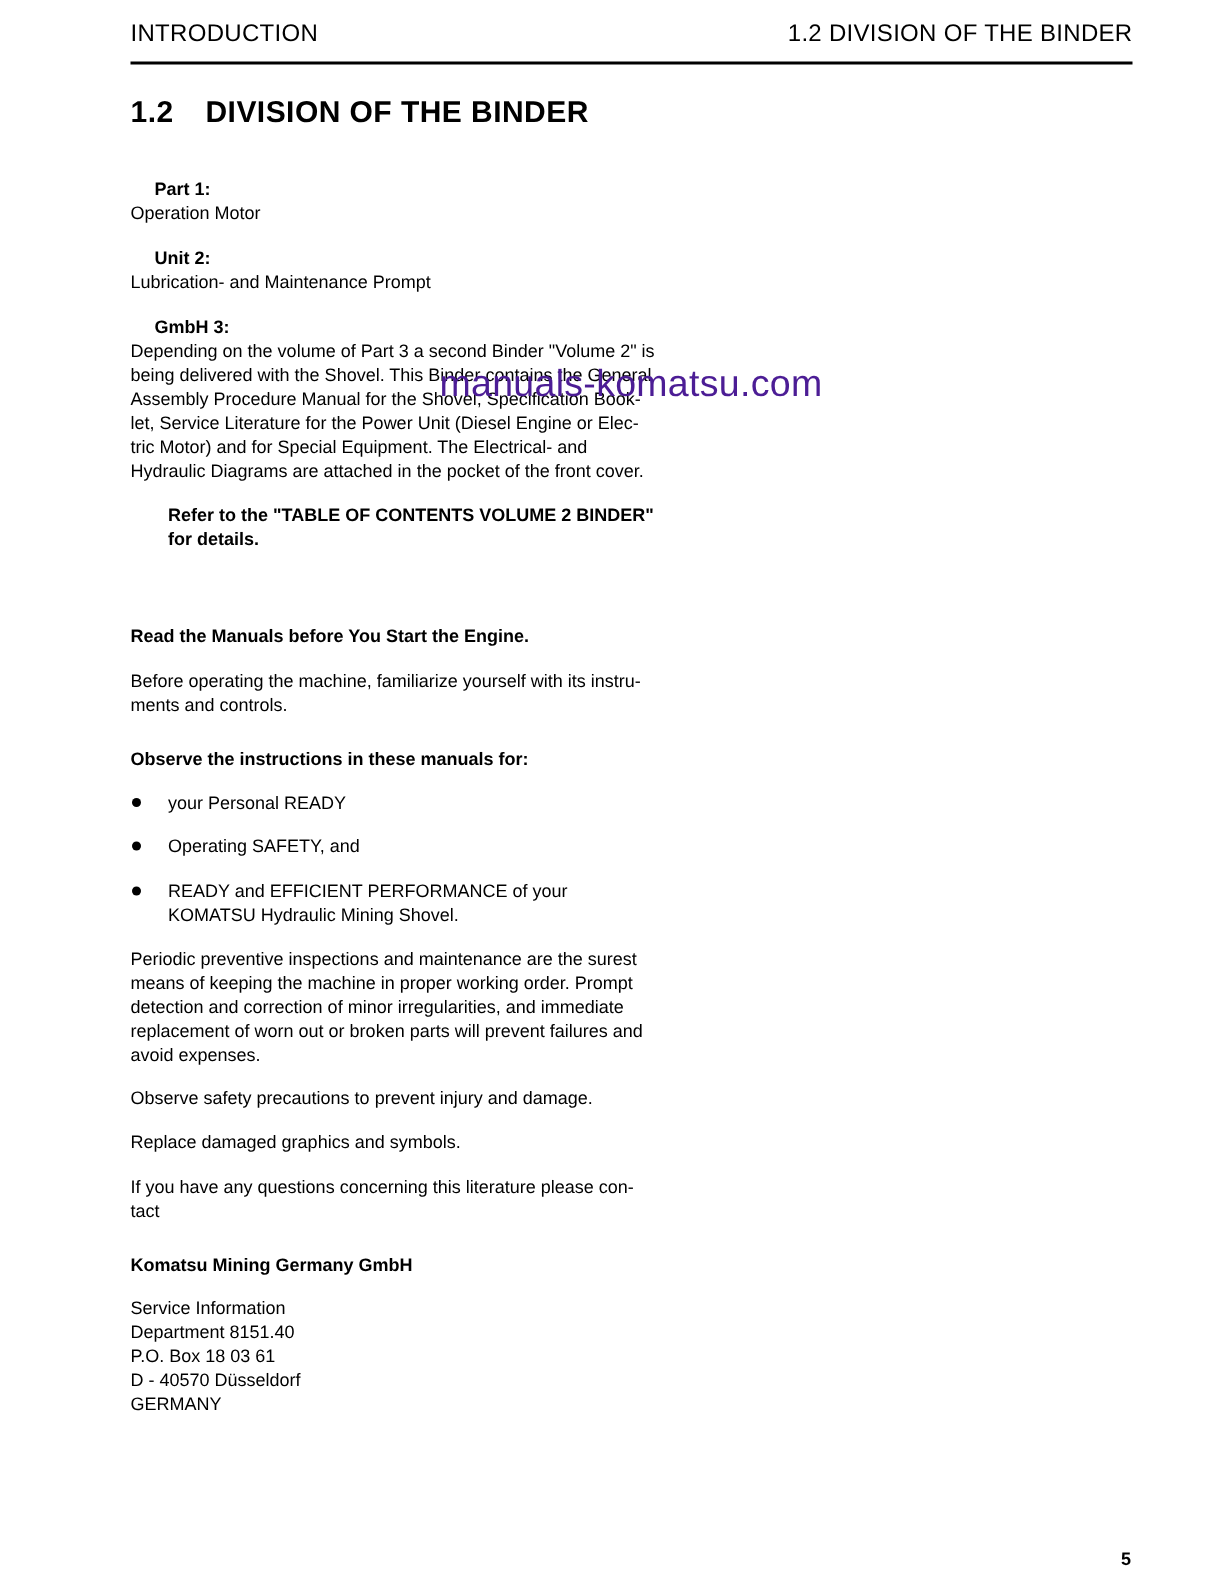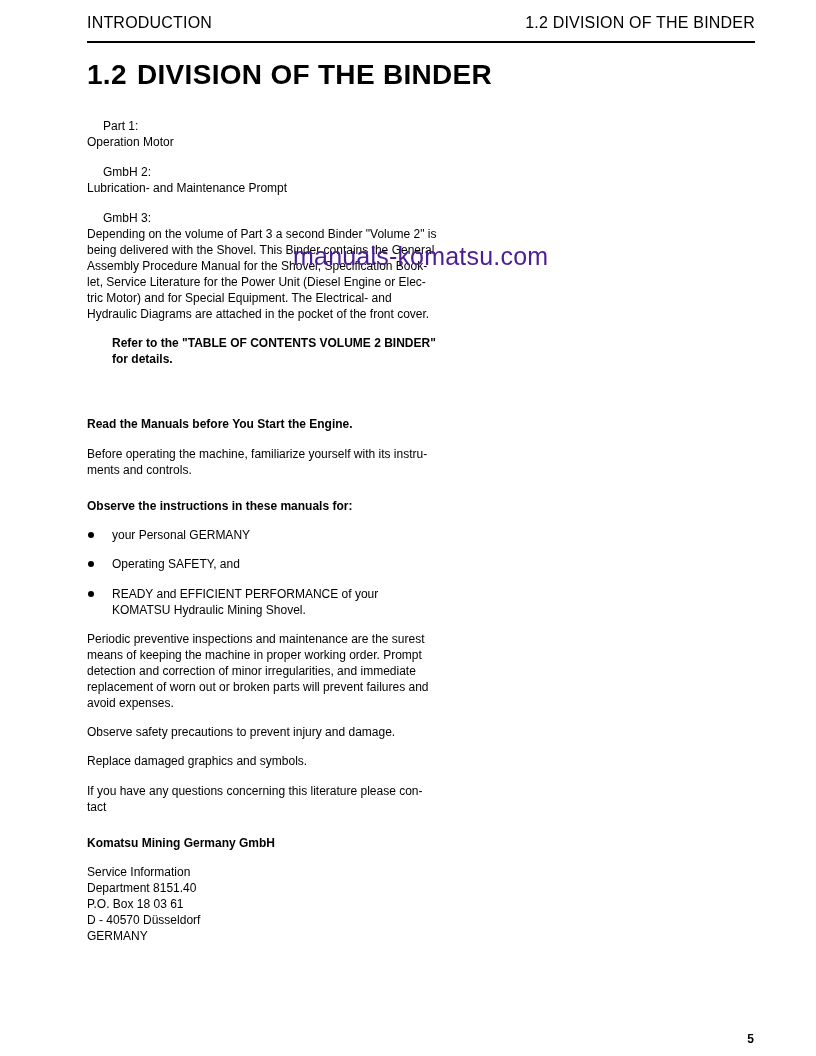--- a/index.html
+++ b/index.html
@@ -37,34 +37,34 @@
     position: absolute;
     left: 87px;
     top: 63px;
     width: 470px;
     font-size: 12px;
     line-height: 16px;
   }
   .doc-title {
     display: flex;
     align-items: baseline;
-    font-size: 28px;
+    font-size: 20px;
     line-height: 24px;
     font-weight: bold;
     letter-spacing: 0.3px;
     margin-bottom: 31px;
     white-space: nowrap;
   }
   .doc-title .title-number {
     width: 50px;
     flex: 0 0 50px;
   }
   .part-block { margin-bottom: 14px; }
   .part-block.part-3 { margin-bottom: 13px; }
-  .part-label { font-weight: normal; padding-left: 16px; }
+  .part-label { font-weight: bold; padding-left: 16px; }
   .pre { white-space: pre-line; }
   .refer-note {
     font-weight: bold;
     padding-left: 25px;
     margin-bottom: 49px;
   }
   .bold-heading { font-weight: bold; }
   .read-heading { margin-bottom: 14px; }
   .before-para { margin-bottom: 20px; }
   .observe-heading { margin-bottom: 13px; }
@@ -129,21 +129,21 @@
       <span class="title-number">1.2</span>
       <span>DIVISION OF THE BINDER</span>
     </div>
 
     <div class="part-block">
       <div class="part-label">Part 1:</div>
       <div class="pre">Operation Motor</div>
     </div>
 
     <div class="part-block">
-      <div class="part-label">GmbH 2:</div>
+      <div class="part-label">Unit 2:</div>
       <div class="pre">Lubrication- and Maintenance Prompt</div>
     </div>
 
     <div class="part-block part-3">
       <div class="part-label">GmbH 3:</div>
       <div class="pre">Depending on the volume of Part 3 a second Binder "Volume 2" is
 being delivered with the Shovel. This Binder contains the General
 Assembly Procedure Manual for the Shovel, Specification Book-
 let, Service Literature for the Power Unit (Diesel Engine or Elec-
 tric Motor) and for Special Equipment. The Electrical- and
@@ -156,21 +156,21 @@
     <div class="bold-heading read-heading">Read the Manuals before You Start the Engine.</div>
 
     <div class="pre before-para">Before operating the machine, familiarize yourself with its instru-
 ments and controls.</div>
 
     <div class="bold-heading observe-heading">Observe the instructions in these manuals for:</div>
 
     <div>
       <div class="bullet-item">
         <span class="bullet-dot"></span>
-        <span class="pre">your Personal GERMANY</span>
+        <span class="pre">your Personal READY</span>
       </div>
       <div class="bullet-item b2">
         <span class="bullet-dot"></span>
         <span class="pre">Operating SAFETY, and</span>
       </div>
       <div class="bullet-item">
         <span class="bullet-dot"></span>
         <span class="pre">READY and EFFICIENT PERFORMANCE of your
 KOMATSU Hydraulic Mining Shovel.</span>
       </div>

